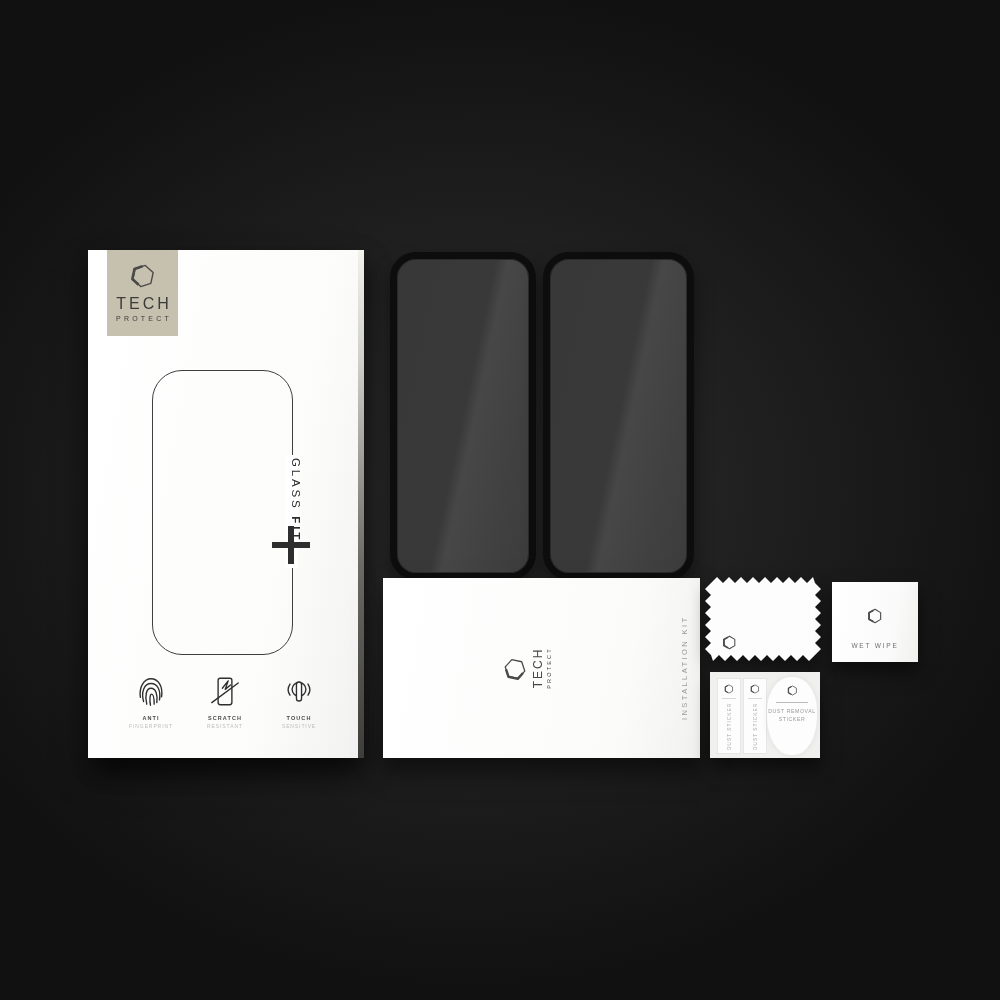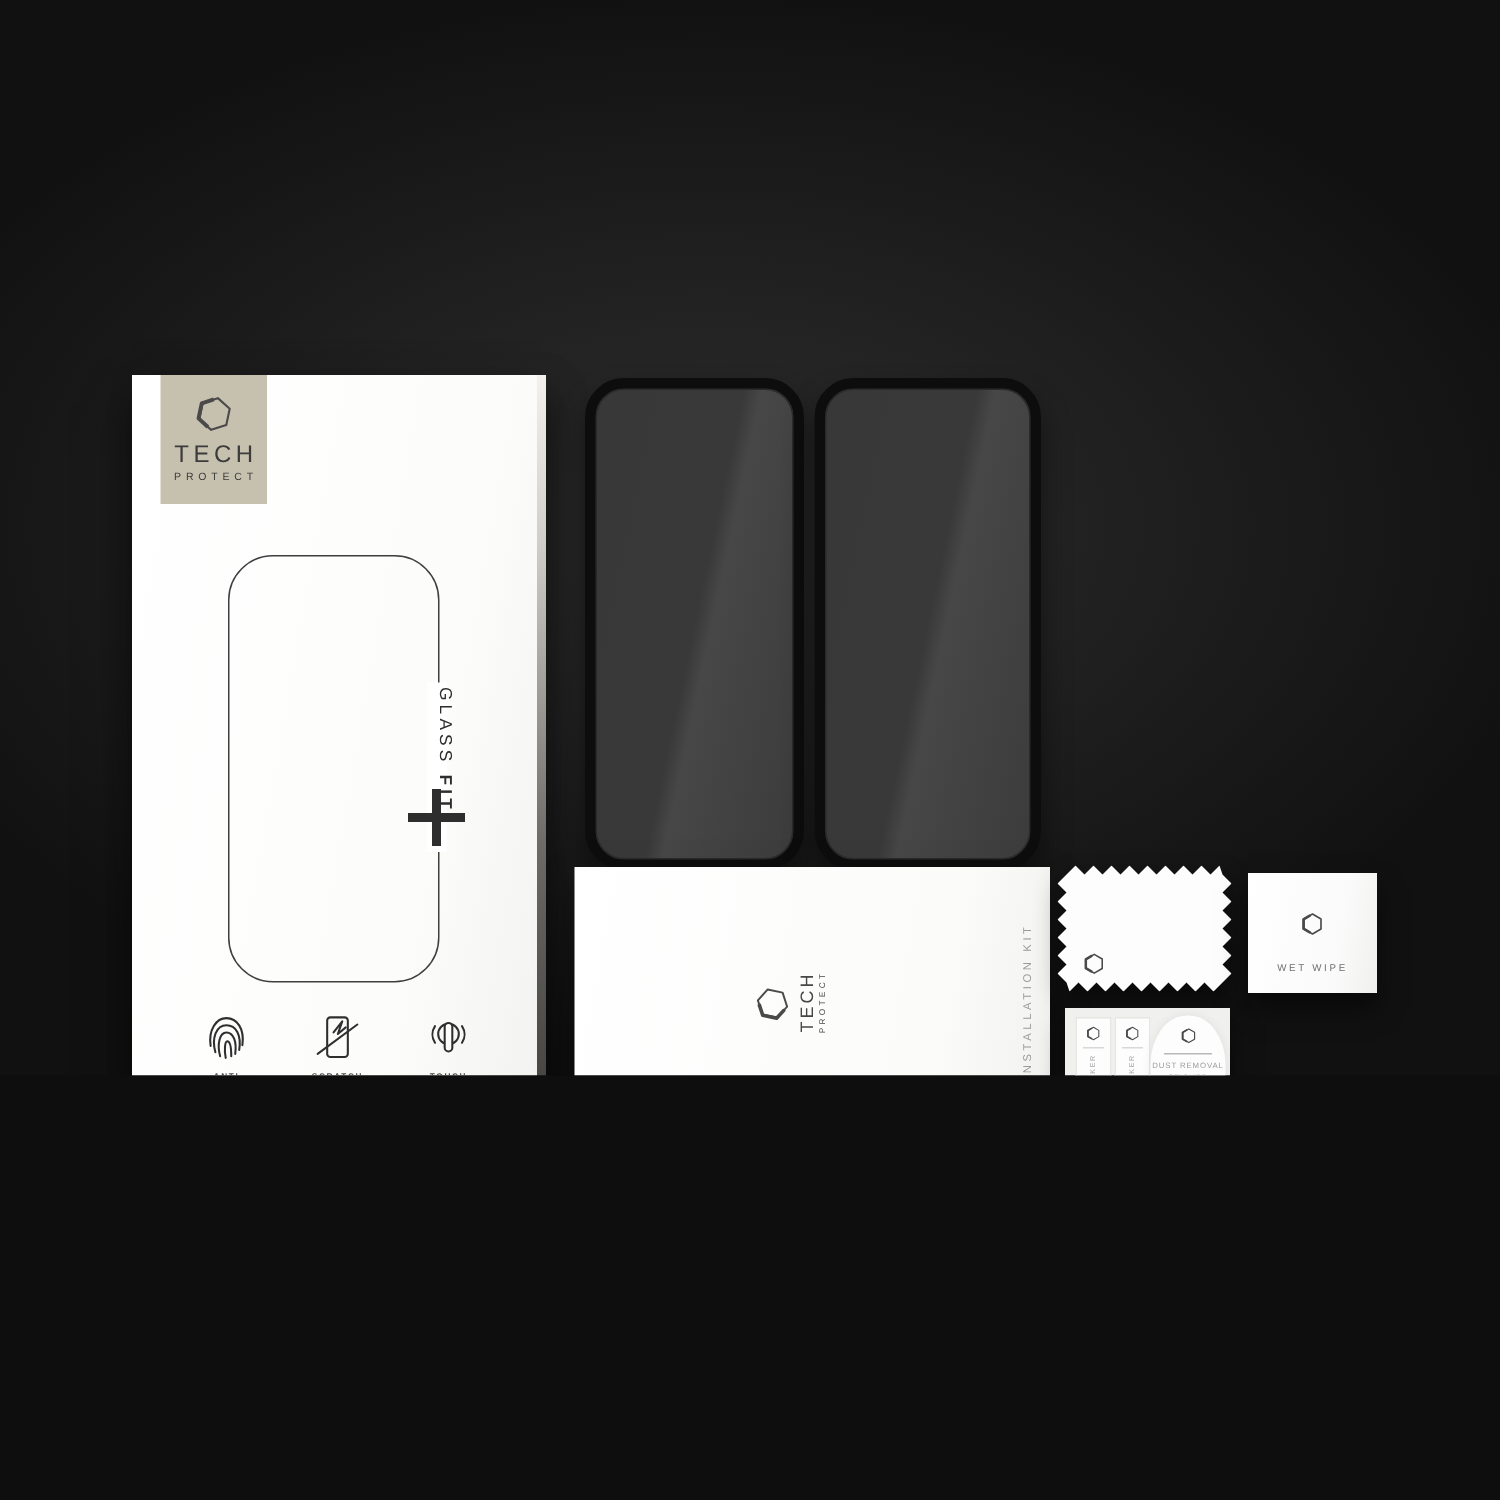--- a/index.html
+++ b/index.html
@@ -1,17 +1,17 @@
 <!DOCTYPE html>
 <html><head>
 <meta charset="utf-8">
 <style>
   html,body{margin:0;padding:0;background:#0e0e0e;}
   .stage{
-    position:relative;width:1000px;height:717px;overflow:hidden;
+    position:relative;width:1000px;height:1000px;overflow:hidden;
     background:radial-gradient(ellipse 58% 50% at 47% 49%, #2a2a2a 0%, #232323 38%, #191919 72%, #111111 100%);
     font-family:"Liberation Sans", sans-serif;
   }
   
   .retail-box{
     position:absolute;left:88px;top:250px;width:270px;height:508px;
     background:linear-gradient(100deg,#ffffff 0%,#fcfcfb 70%,#f2f2f0 100%);
     box-shadow:0 18px 28px rgba(0,0,0,.55), 10px 10px 22px rgba(0,0,0,.35);
   }
   .box-edge{

